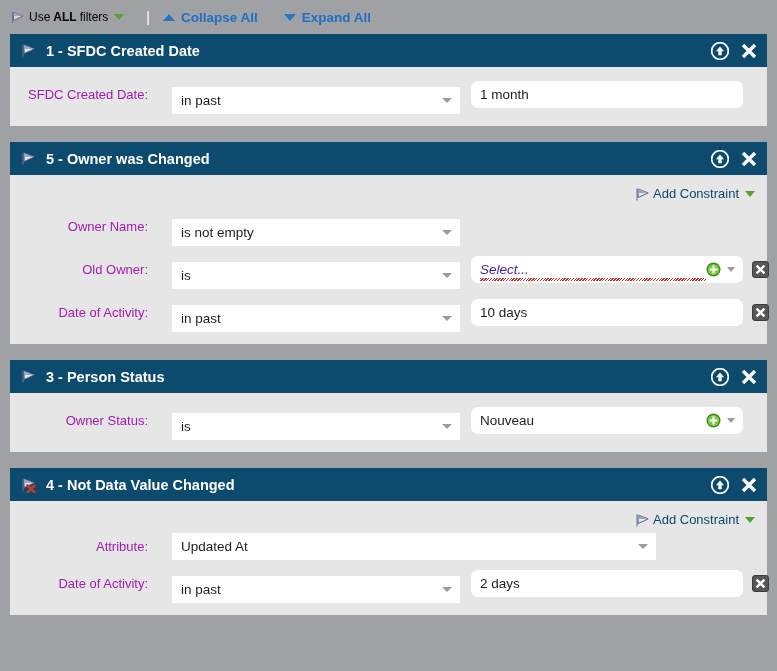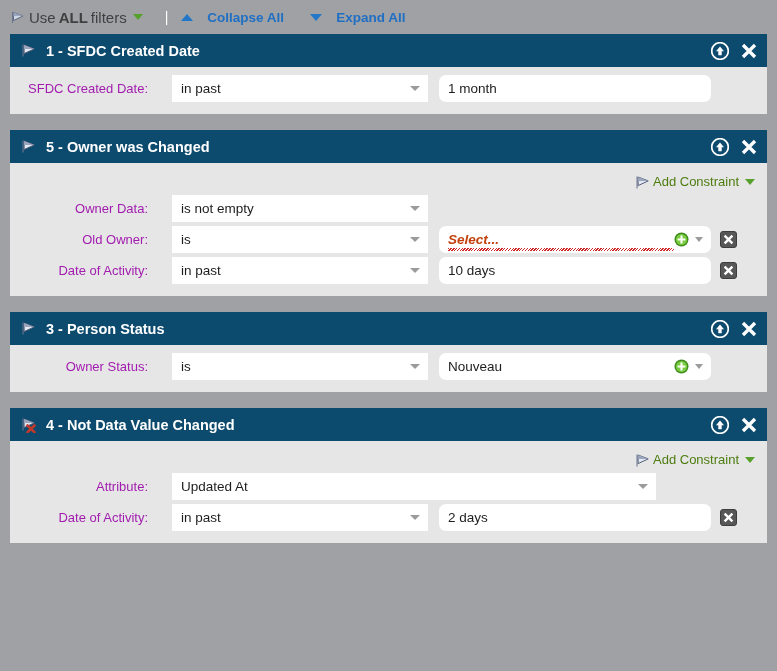--- a/index.html
+++ b/index.html
@@ -25,34 +25,33 @@
     box-sizing: border-box;
     background: #9fa1a4;
   }
   .tb-item {
     display: flex;
     align-items: center;
     white-space: nowrap;
     cursor: pointer;
   }
   .tb-use-all {
-    color: #404040;
-    font-size: 15px;
+    color: #000000;
+    font-size: 12px;
   }
   .tb-use-all .strong { font-weight: bold; padding: 0 3px; }
   .tb-sep {
     color: #ffffff;
     margin: 0 13px 0 22px;
     font-size: 14px;
   }
   .tb-link {
     color: #1f6fc4;
     font-size: 13.5px;
     font-weight: bold;
-    gap: 8px;
   }
   .tb-collapse { margin-right: 26px; }
 
   
   .flag-icon {
     width: 15px; height: 15px;
     display: inline-block;
     position: relative;
     flex: 0 0 auto;
     margin-right: 4px;
@@ -125,21 +124,21 @@
 
   
   .add-constraint-row {
     display: flex;
     justify-content: flex-end;
     padding: 3px 12px 6px 0;
   }
   .add-constraint {
     display: flex;
     align-items: center;
-    color: #4d7c0f;
+    color: #0c4a6e;
     font-size: 13px;
     cursor: pointer;
     white-space: nowrap;
   }
 
   
   .row {
     display: flex;
     align-items: center;
     margin-bottom: 4px;
@@ -164,46 +163,45 @@
     display: flex;
     align-items: center;
     position: relative;
     box-sizing: border-box;
     padding: 0 6px 0 9px;
     font-size: 13.5px;
     color: #1d1d1d;
     cursor: pointer;
     flex: 0 0 auto;
   }
-  .sel-op { width: 256px; }
+  .sel-op { width: 288px; margin-top: 12px; }
   .sel-attr { width: 484px; }
 
   .sel-val {
     background: #ffffff;
     height: 27px;
     display: flex;
     align-items: center;
     box-sizing: border-box;
     padding: 0 6px 0 9px;
     font-size: 13.5px;
     color: #1d1d1d;
     width: 272px;
     margin-left: 11px;
     flex: 0 0 auto;
     cursor: text;
     border-radius: 7px;
   }
   .sel-val .val-text { flex: 1 1 auto; white-space: nowrap; overflow: hidden; }
 
   .placeholder {
-    color: #c2410c;
+    color: #4c1d95;
     font-style: italic;
     flex: 1 1 auto;
     position: relative;
-    font-weight: bold;
   }
   .squiggle-wrap {
     position: relative;
     flex: 1 1 auto;
     display: flex;
     align-items: center;
     height: 100%;
   }
   .squiggle-line {
     position: absolute;
@@ -346,21 +344,21 @@
                 <path d="M2.5 2.5 L3.6 2.5 L3.6 14.5 L2.5 14.5 Z" fill="#6a7690"></path>
                 <path d="M4.1 3 L14.2 6.9 L4.1 11.6 Z" fill="#e3e8f2" stroke="#55607a" stroke-width="1"></path>
                 <path d="M4.1 3 L14.2 6.9 L4.1 6.9 Z" fill="#9aa6bd"></path>
               </svg>
             </span>
             <span>Add Constraint</span>
             <span class="caret-green"></span>
           </div>
         </div>
         <div class="row">
-          <span class="row-label">Owner Data:</span>
+          <span class="row-label">Owner Name:</span>
           <div class="sel sel-op">
             <span>is not empty</span>
             <span class="caret-gray"></span>
           </div>
         </div>
         <div class="row">
           <span class="row-label">Old Owner:</span>
           <div class="sel sel-op">
             <span>is</span>
             <span class="caret-gray"></span>

